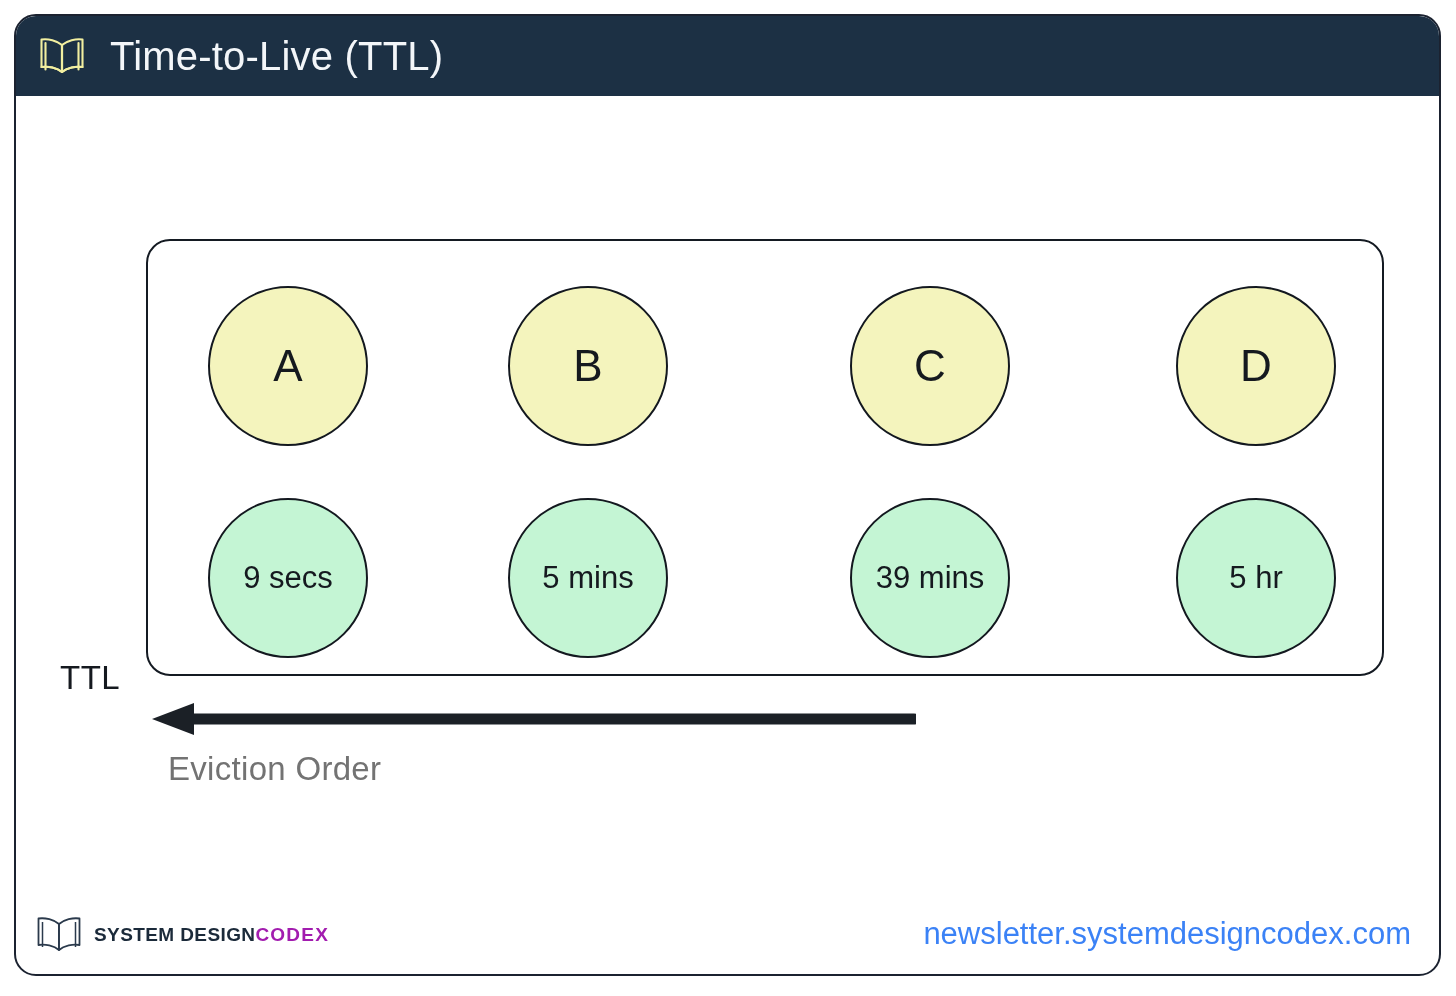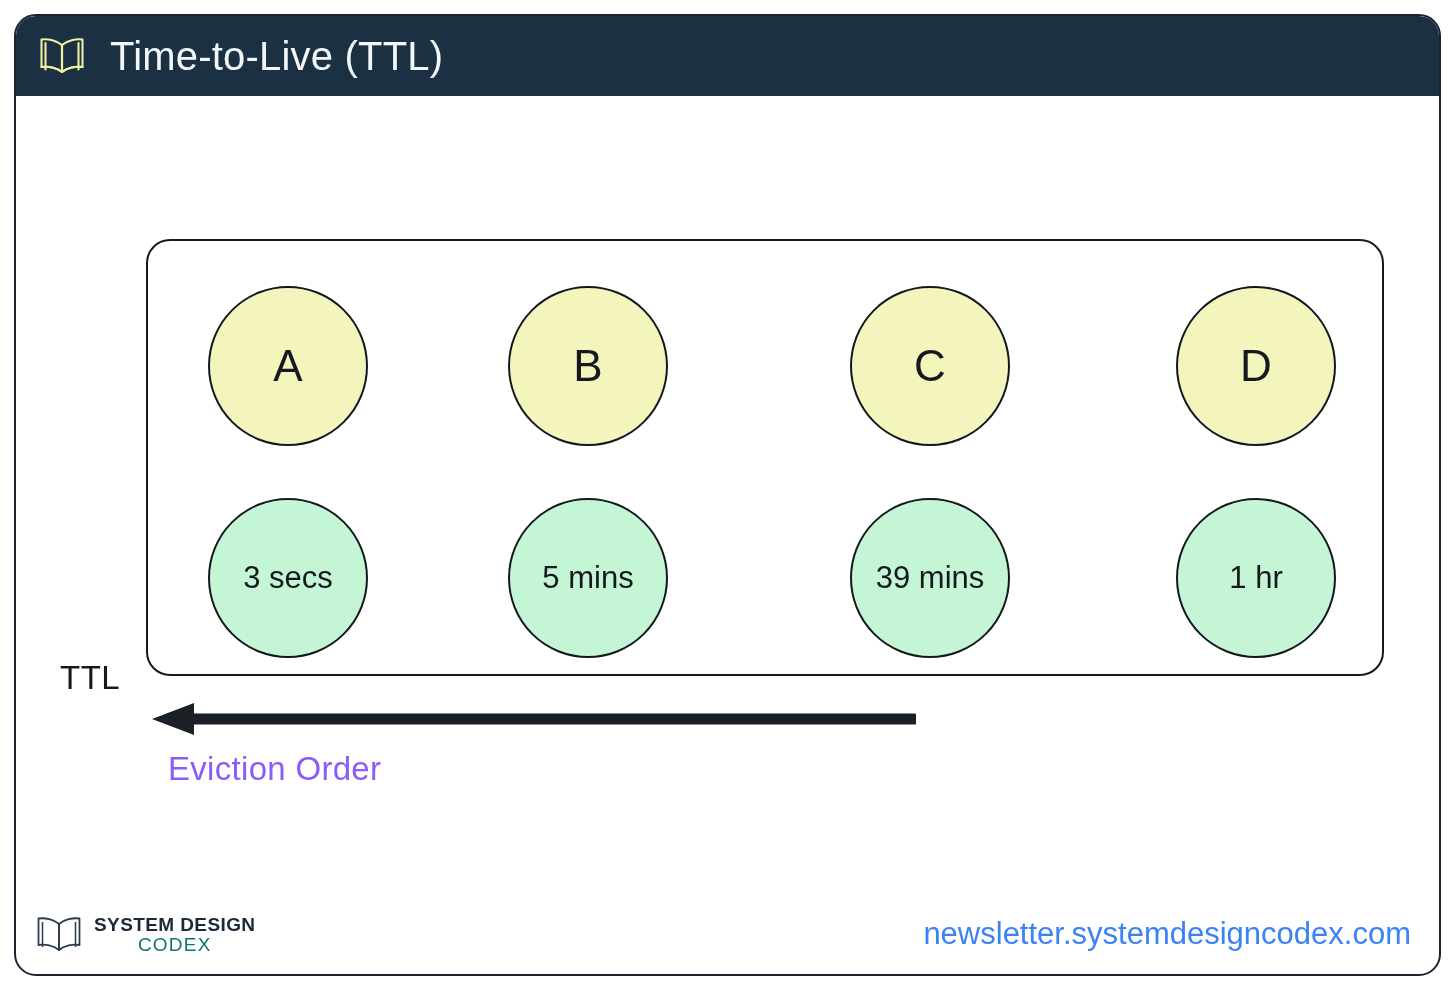--- a/index.html
+++ b/index.html
@@ -127,50 +127,50 @@
     width: 770px;
     height: 38px;
   }
   .arrow-wrap svg { display: block; width: 100%; height: 100%; }
 
   .eviction-label {
     position: absolute;
     left: 152px;
     top: 638px;
     font-size: 33px;
-    color: #8b5cf6;
+    color: #737373;
     letter-spacing: 0.3px;
   }
 
   
   .footer-logo {
     position: absolute;
     left: 16px;
     bottom: 18px;
     display: flex;
     align-items: center;
     gap: 8px;
   }
   .book-icon-logo { width: 54px; height: 42px; display: block; flex: 0 0 auto; }
   .logo-text {
     display: flex;
-    flex-direction: column;
+    flex-direction: row;
     align-items: center;
     line-height: 1.05;
   }
   .logo-line1 {
     font-size: 19px;
     font-weight: bold;
     color: #1b2a3a;
     letter-spacing: 0.4px;
   }
   .logo-line2 {
     font-size: 19px;
-    font-weight: normal;
-    color: #0f766e;
+    font-weight: bold;
+    color: #a21caf;
     letter-spacing: 1.2px;
   }
 
   .footer-url {
     position: absolute;
     right: 28px;
     bottom: 22px;
     font-size: 31px;
     color: #3b82f6;
     letter-spacing: 0px;
@@ -201,24 +201,24 @@
 
       <div class="ttl-label">TTL</div>
 
       <div class="cache-box"></div>
 
       <div class="node key row-keys col-0">A</div>
       <div class="node key row-keys col-1">B</div>
       <div class="node key row-keys col-2">C</div>
       <div class="node key row-keys col-3">D</div>
 
-      <div class="node ttl row-ttls col-0">3 secs</div>
+      <div class="node ttl row-ttls col-0">9 secs</div>
       <div class="node ttl row-ttls col-1">5 mins</div>
       <div class="node ttl row-ttls col-2">39 mins</div>
-      <div class="node ttl row-ttls col-3">1 hr</div>
+      <div class="node ttl row-ttls col-3">5 hr</div>
 
       <div class="arrow-wrap">
         <svg viewBox="0 0 770 38" preserveAspectRatio="none">
           <path d="M44 19 L768 19" stroke="#1b2026" stroke-width="11" stroke-linecap="round"></path>
           <path d="M6 19 L48 3 L48 35 Z" fill="#1b2026"></path>
         </svg>
       </div>
       <div class="eviction-label">Eviction Order</div>
     </div>
 

